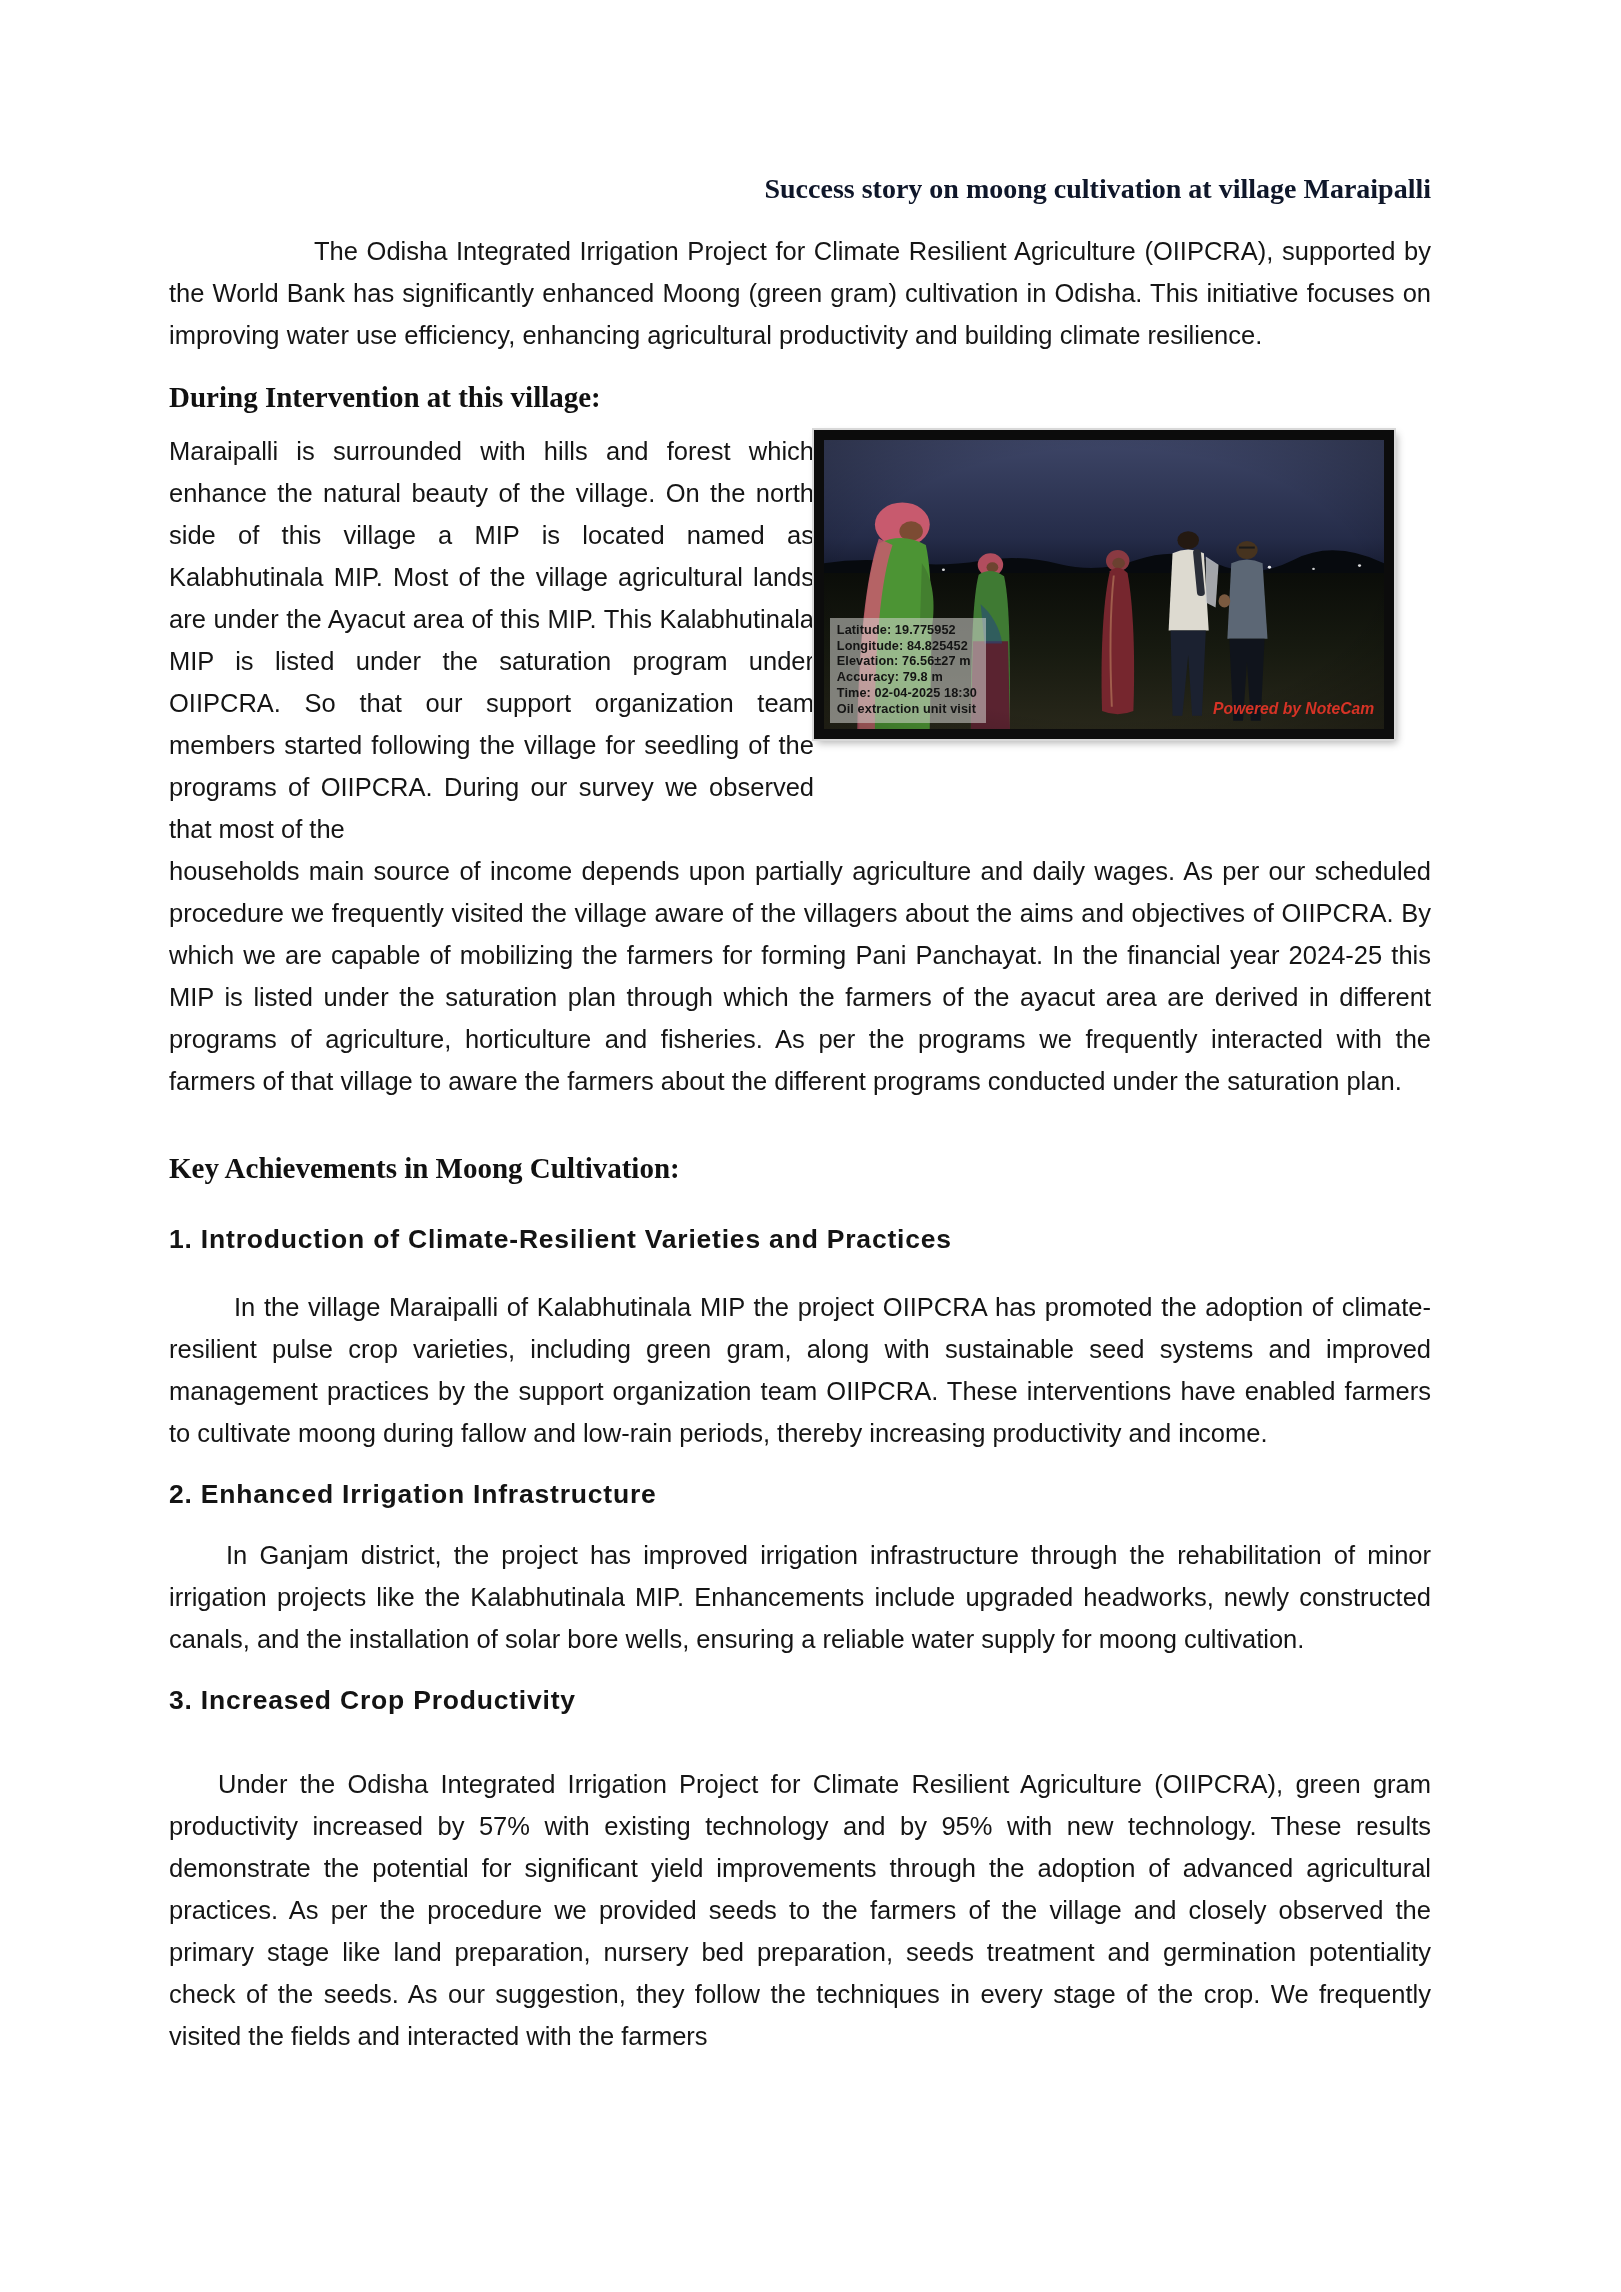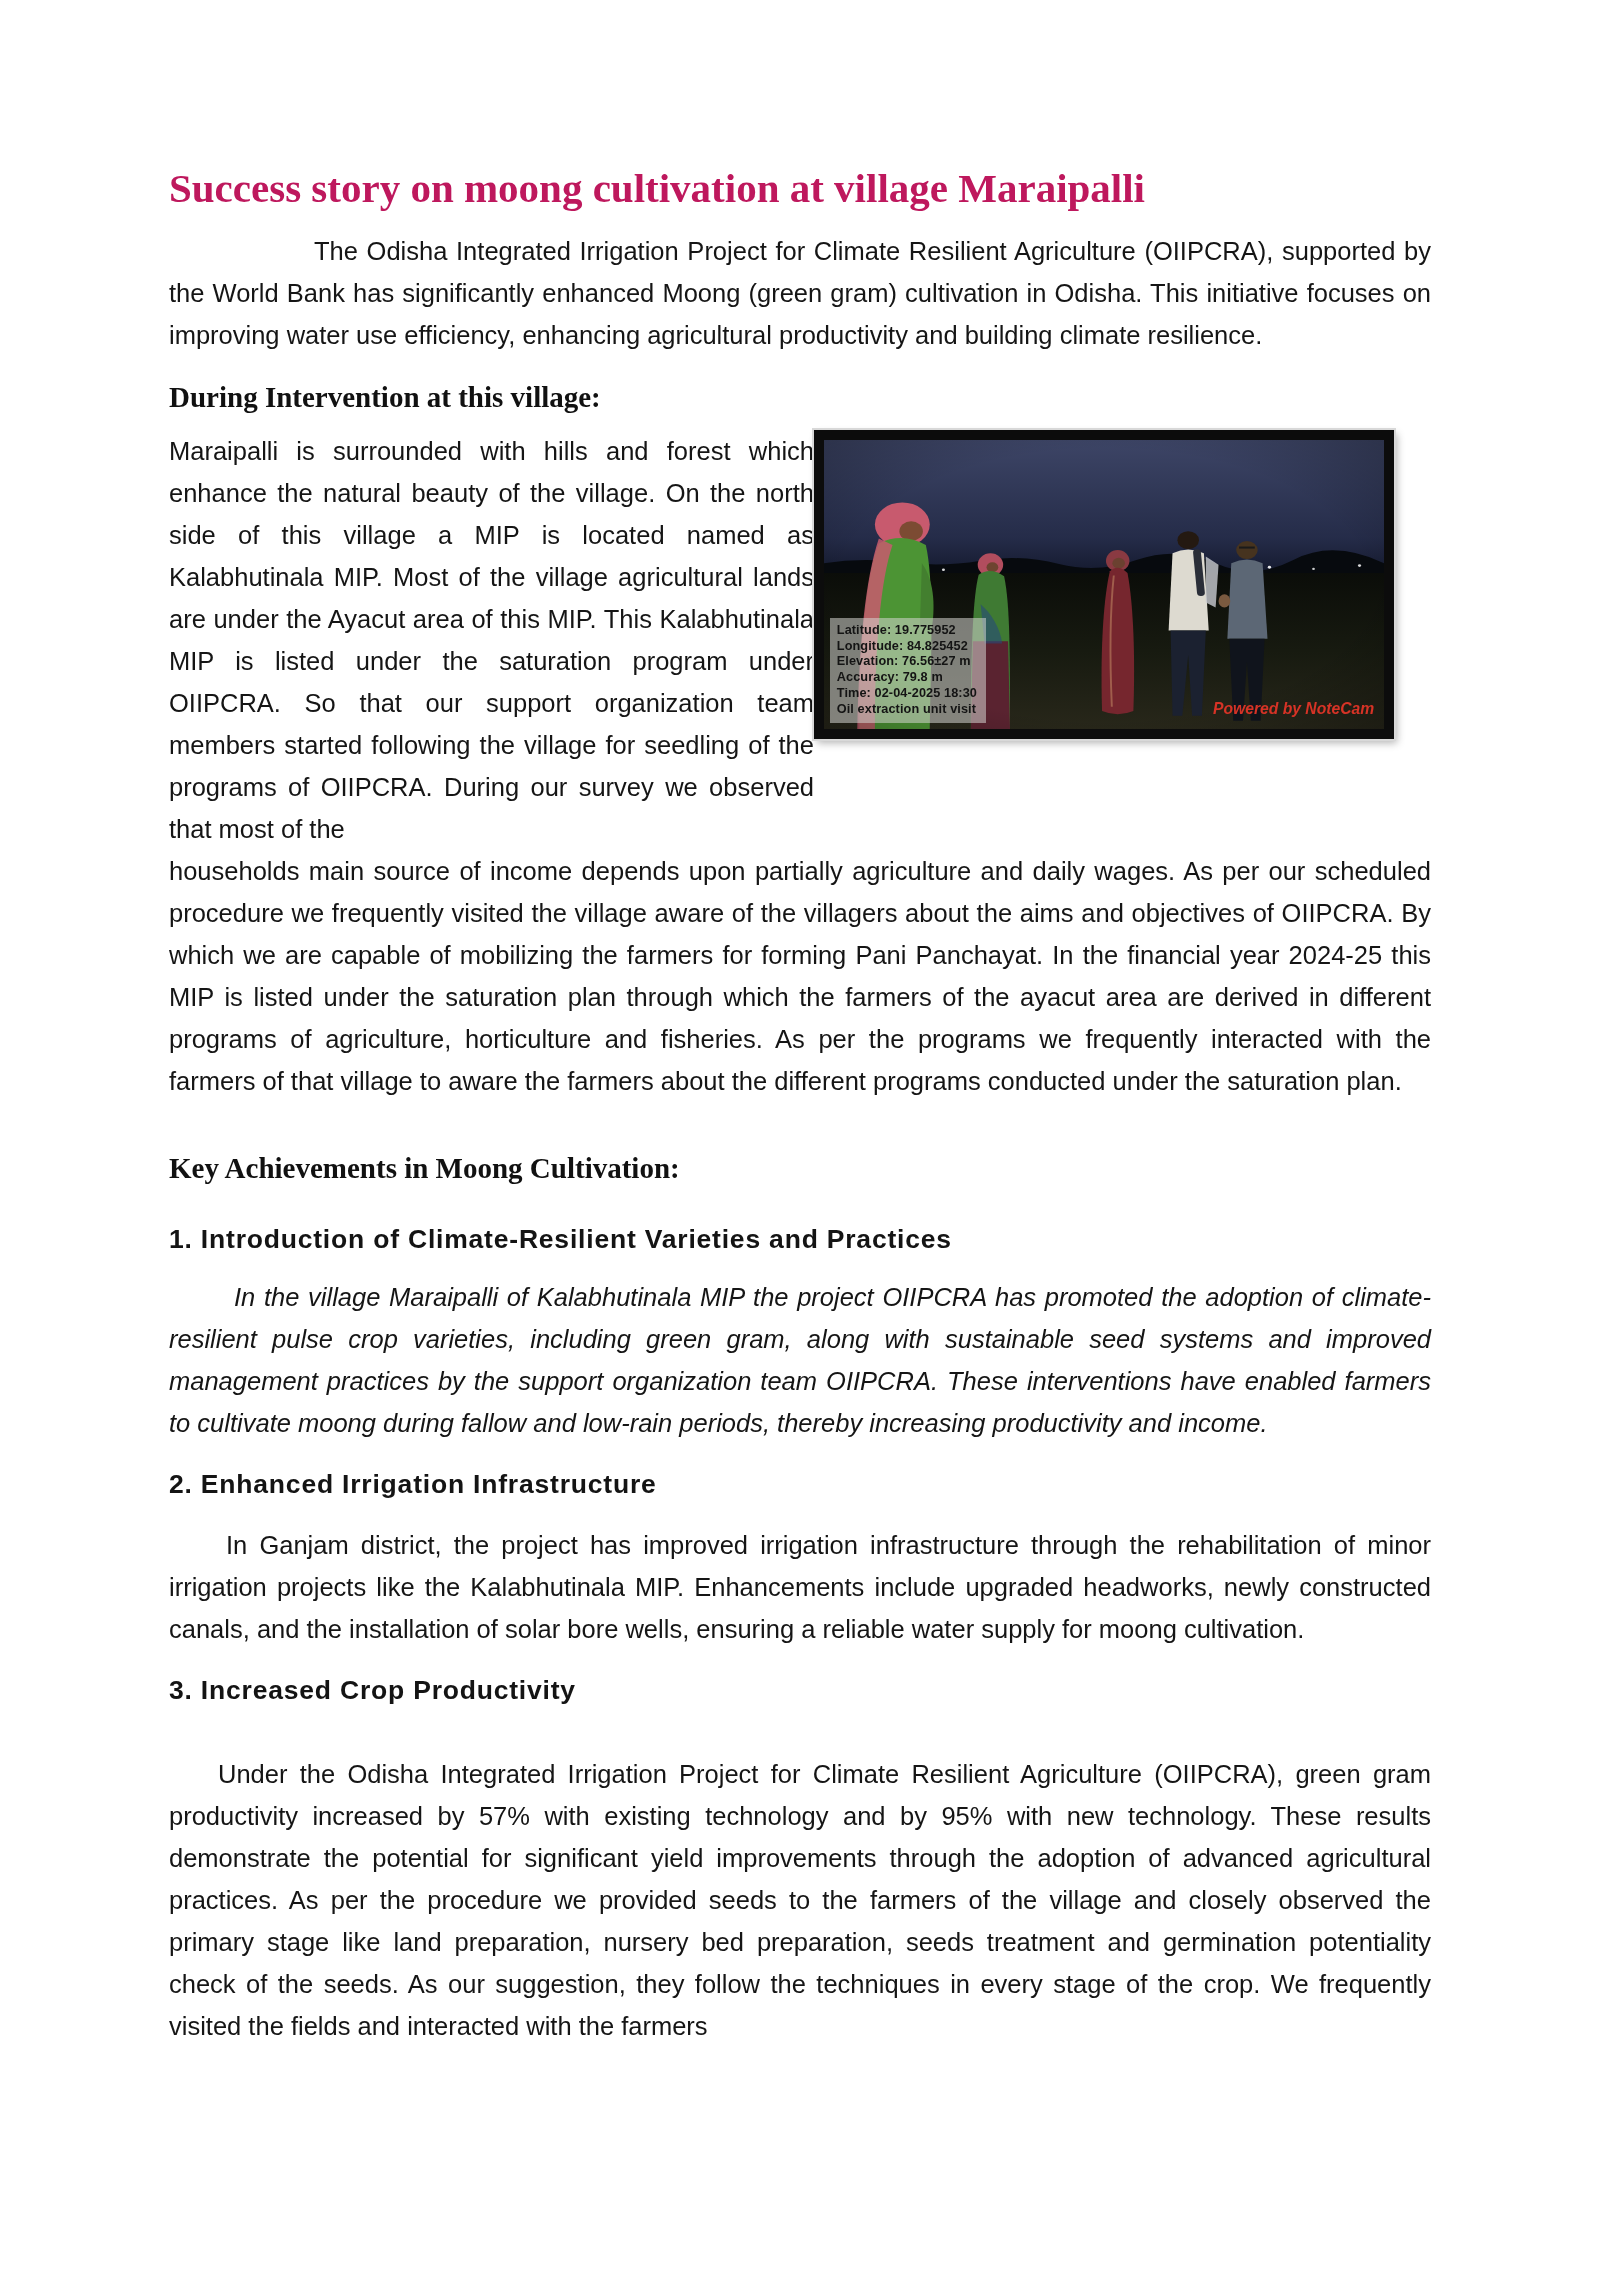--- a/index.html
+++ b/index.html
@@ -7,26 +7,26 @@
     position:relative;
     width:1621px;height:2293px;
     background:#ffffff;
     overflow:hidden;
     font-family:"Liberation Sans",sans-serif;
     color:#1a1a1a;
     box-sizing:border-box;
     padding:157px 190px 0 169px;
   }
   .title{
-    text-align:left;
+    text-align:right;
     font-family:"Liberation Serif","DejaVu Serif",serif;
     font-weight:bold;
-    font-size:41px;
+    font-size:28px;
     line-height:63px;
-    color:#be185d;
+    color:#0f172a;
   }
   .body-text{
     font-size:25.5px;
     line-height:42px;
     text-align:justify;
     color:#151515;
   }
   .intro{margin-top:9.8px;text-indent:145px;}
   .serif-heading{
     font-family:"Liberation Serif","DejaVu Serif",serif;
@@ -63,21 +63,21 @@
   }
   .continued{margin-top:0;}
   .h-key{margin-top:50px;}
   .sans-heading{
     font-weight:bold;
     font-size:26.5px;
     letter-spacing:0.8px;
     color:#141414;
   }
   .h-ach1{margin-top:39px;}
-  .p-ach1{margin-top:21px;text-indent:65px;font-style:italic;}
+  .p-ach1{margin-top:31px;text-indent:65px;}
   .h-ach2{margin-top:9.8px;}
   .p-ach2{margin-top:23.5px;text-indent:57px;}
   .h-ach3{margin-top:9.8px;}
   .p-ach3{margin-top:47px;text-indent:49px;}
 </style>
 </head>
 <body>
 
 <div class="page">
 

